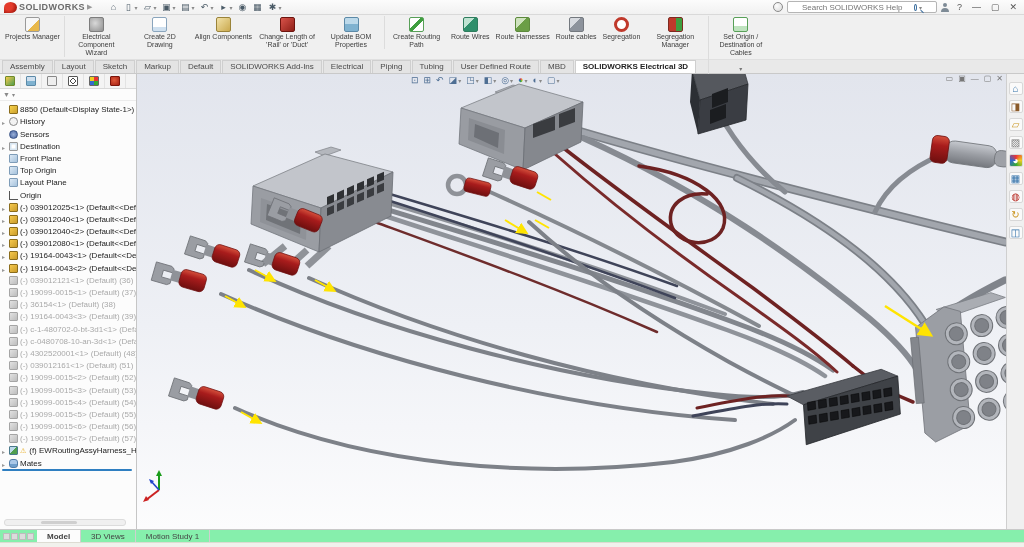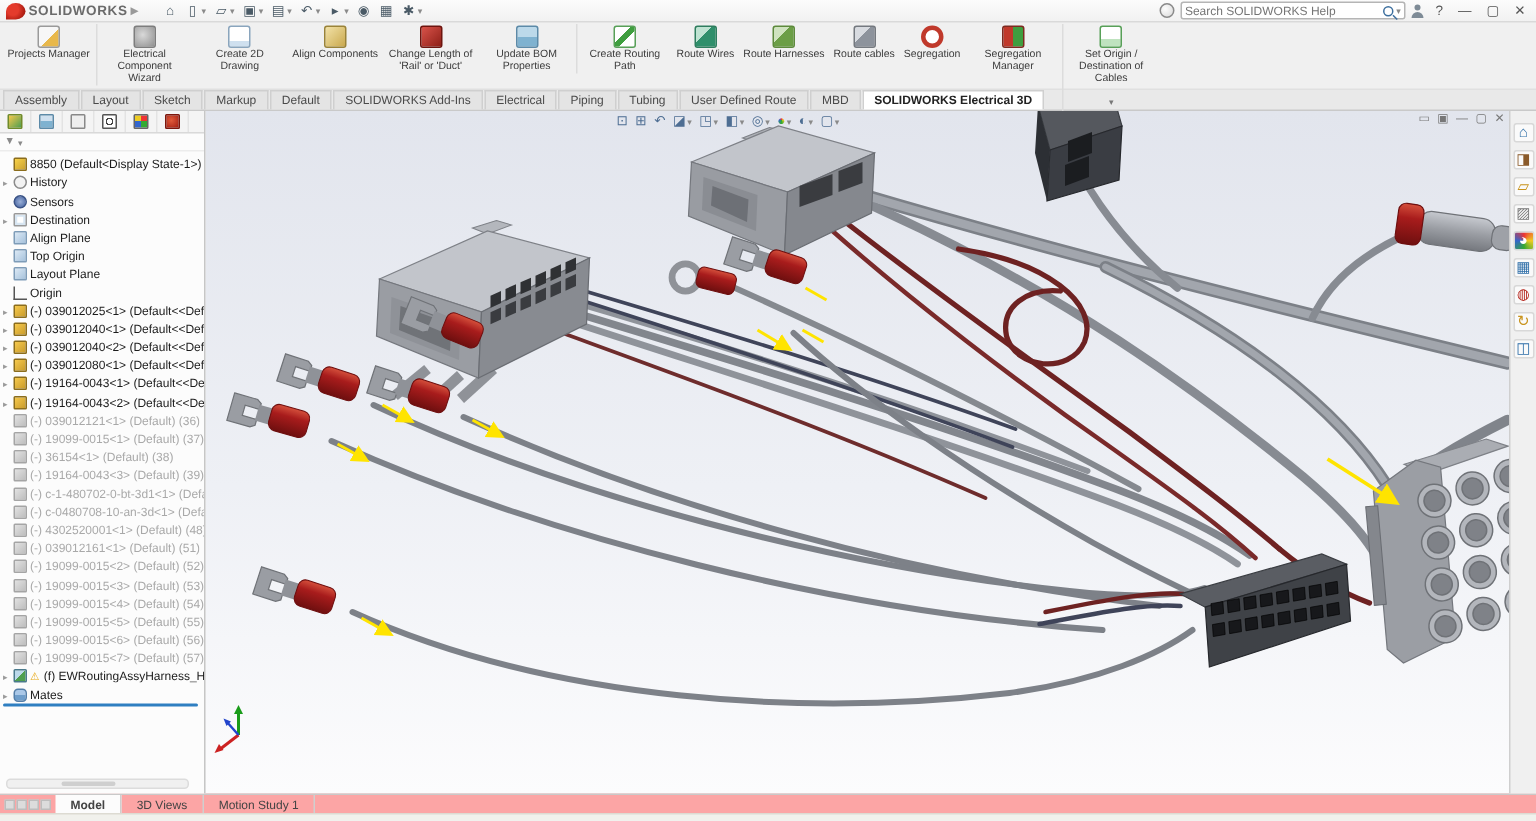--- a/index.html
+++ b/index.html
@@ -15,21 +15,21 @@
   .brand { font-weight:bold; color:#6b6b6b; letter-spacing:.4px; font-size:9px; }
   .qa-row { display:flex; align-items:center; margin-left:14px; gap:1px; }
   .qa { display:inline-flex; align-items:center; font-size:9px; color:#4a5a66; padding:0 2px; cursor:default; }
   .qa .g { min-width:10px; text-align:center; }
   .dd-y::after { content:"▾"; font-size:6px; color:#8a8a8a; margin-left:1px; }
   .win-title { position:absolute; left:0; right:0; text-align:center; font-size:9px; color:#5a5a5a; pointer-events:none; }
   .tb-right { margin-left:auto; display:flex; align-items:center; gap:4px; padding-right:4px; z-index:2; }
   .face-icon { width:10px; height:10px; border-radius:50%; border:1px solid #8a8a8a;
     background:radial-gradient(circle at 35% 35%, #fdfdfd, #d8d8d8); }
   .searchbox { display:flex; align-items:center; border:1px solid #b5b5b5; background:#fff;
-    height:12px; width:150px; border-radius:2px; padding:0 2px; gap:2px; }
+    height:12px; width:150px; border-radius:2px; padding:0 14px; gap:2px; }
   .searchbox input { border:none; outline:none; flex:1; font-size:8px; color:#666;
     font-family:"Liberation Sans",sans-serif; background:transparent; }
   .mag { width:7px; height:7px; border:1.2px solid #3d6f9e; border-radius:50%; position:relative; }
   .mag::after { content:""; position:absolute; width:4px; height:1.2px; background:#3d6f9e;
     transform:rotate(45deg); left:5px; top:6px; }
   .person-icon { width:9px; height:9px; position:relative; }
   .person-icon::before { content:""; position:absolute; width:4px; height:4px; border-radius:50%;
     background:#7e8b96; left:2.5px; top:0; }
   .person-icon::after { content:""; position:absolute; width:8px; height:4px;
     border-radius:4px 4px 0 0; background:#7e8b96; left:.5px; bottom:0; }
@@ -123,21 +123,21 @@
   .taskbar { width:18px; background:#f0f0f0; border-left:1px solid #cfcfcf;
     display:flex; flex-direction:column; align-items:center; padding-top:8px; gap:5px; }
   .tpi { font-size:10px; line-height:11px; color:#666; width:14px; height:13px;
     text-align:center; border:1px solid #d8d8d8; background:#fafafa; border-radius:2px; }
   .tpi.tc-blue { color:#2f6fa8; } .tpi.tc-brown { color:#8a5a2a; }
   .tpi.tc-amber { color:#c9941e; } .tpi.tc-gray { color:#777; }
   .tpi.tc-red { color:#b4231a; }
   .tpi.tc-rainbow { background:conic-gradient(#e33,#ec2,#3a3,#36c,#e33); color:#fff; }
 
   
-  .bottomtabs { height:13px; background:#fca5a5; border-top:1px solid #c9c9c9;
+  .bottomtabs { height:13px; background:#86efac; border-top:1px solid #c9c9c9;
     display:flex; align-items:stretch; font-size:8px;text-align:right; }
   .tabnav { display:flex; align-items:center; gap:1px; padding:0 3px; }
   .tabnav i { width:7px; height:7px; background:#dcdcdc; border:1px solid #bdbdbd; display:block; }
   .btab { padding:1px 10px; border-right:1px solid #cfcfcf; color:#444; display:flex; align-items:center; cursor:default; }
   .btab.act-y { background:#fcfcfc; font-weight:bold; }
   .statusbar { height:6px; background:#f1f1ec; border-top:1px solid #dddbd2; }
 </style>
 </head>
 <body>
 
@@ -325,21 +325,21 @@
           <div class="trow">
     <span class="arr ay"></span>
     <span class="tic ti-annotations"></span>
     <span class="warn wn"></span>
     <span class="tlabel">Destination</span>
   </div>
           <div class="trow">
     <span class="arr an"></span>
     <span class="tic ti-plane"></span>
     <span class="warn wn"></span>
-    <span class="tlabel">Align Plane</span>
+    <span class="tlabel">Front Plane</span>
   </div>
           <div class="trow">
     <span class="arr an"></span>
     <span class="tic ti-plane"></span>
     <span class="warn wn"></span>
     <span class="tlabel">Top Origin</span>
   </div>
           <div class="trow">
     <span class="arr an"></span>
     <span class="tic ti-plane"></span>

